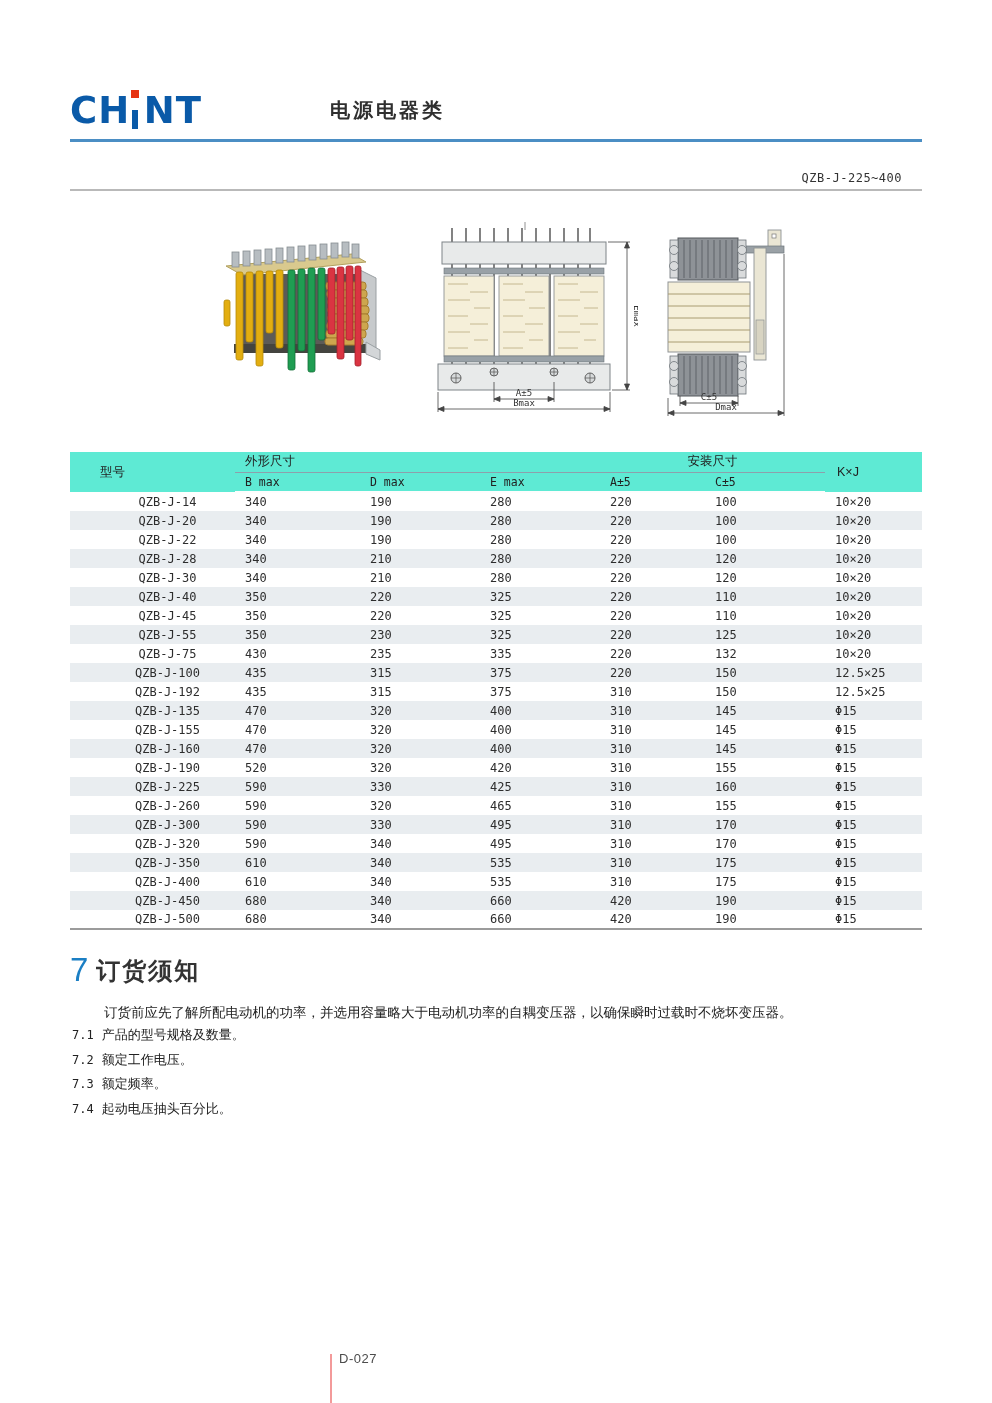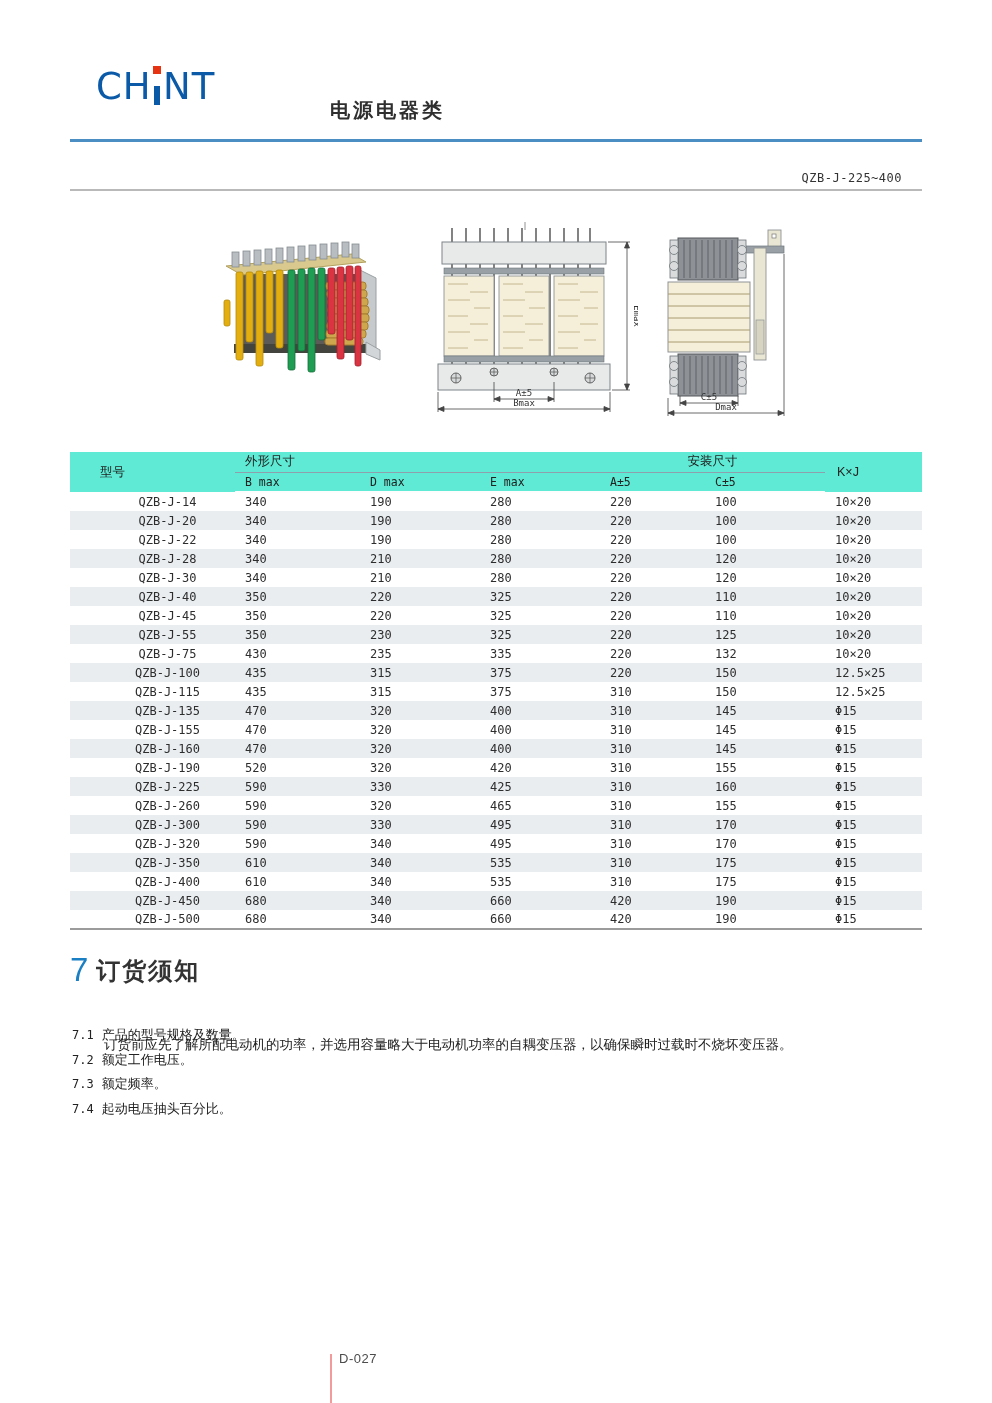--- a/index.html
+++ b/index.html
@@ -1,22 +1,22 @@
 <!DOCTYPE html>
 <html><head>
 <meta charset="utf-8">
 <style>
   * { margin:0; padding:0; box-sizing:border-box; }
   html,body { background:#fff; }
   body { font-family:"Liberation Sans","DejaVu Sans",sans-serif; color:#333; }
   .page { position:relative; width:992px; height:1403px; background:#ffffff; overflow:hidden; }
 
   
-  .logo { position:absolute; left:70px; top:68px; font-family:"DejaVu Sans",sans-serif;
-          font-weight:normal; font-size:37px; letter-spacing:1px; color:#0a5aa8; line-height:1;margin-left:26px; }
+  .logo { position:absolute; left:70px; top:92px; font-family:"DejaVu Sans",sans-serif;
+          font-weight:bold; font-size:37px; letter-spacing:1px; color:#0a5aa8; line-height:1; }
   .logo .logo-i { position:relative; color:transparent; }
   .logo .logo-i::before { content:""; position:absolute; left:2px; bottom:3px; width:6px; height:19px; background:#0a5aa8; }
   .logo .logo-i::after  { content:""; position:absolute; left:1px; top:1px;  width:8px; height:8px;  background:#e63312; }
   .category-title { position:absolute; left:330px; top:97px; font-size:20px; font-weight:bold;
           letter-spacing:3px; color:#2f2f2f; }
   .rule-blue { position:absolute; left:70px; top:139px; width:852px; height:3px; background:#4b8ec4; }
   .model-range { position:absolute; top:171px; right:90px; font-family:"DejaVu Sans Mono","Liberation Mono",monospace;
           font-size:12px; color:#333; letter-spacing:0.5px; }
   .rule-gray { position:absolute; left:70px; top:189px; width:852px; height:2px; background:#b9b9b9; }
 
@@ -48,21 +48,21 @@
   table.spec thead tr:last-child th { border-bottom:2px solid #fdfdfd; }
   table.spec tbody td { height:19px; padding-left:10px; vertical-align:middle; }
   table.spec tbody td.model-cell { padding-left:30px;text-align:center; }
   table.spec tbody tr:nth-child(even) { background:#e9edf0; }
   table.spec tbody tr:last-child td { border-bottom:2px solid #9b9b9b; }
 
   
   .section-head { position:absolute; left:70px; top:951px; }
   .section-num { font-size:33px; color:#1b7fc4; font-family:"Liberation Sans",sans-serif; font-weight:normal; vertical-align:-2px; }
   .section-title { font-size:24px; font-weight:bold; color:#333; letter-spacing:2px; margin-left:8px; }
-  .section-intro { position:absolute; left:104px; top:1003px; width:810px; font-size:13.5px; color:#222; line-height:1.5;margin-top:32px; }
+  .section-intro { position:absolute; left:104px; top:1003px; width:810px; font-size:13.5px; color:#222; line-height:1.5; }
   .ordering-items { position:absolute; left:72px; top:1026px; width:820px; }
   .order-item { height:24.5px; font-size:13px; color:#222; }
   .item-num { font-family:"DejaVu Sans Mono","Liberation Mono",monospace; font-size:12px; margin-right:8px; }
 
   
   .footer-rule { position:absolute; left:330px; top:1354px; width:2px; height:49px; background:#f39a9a; }
   .footer-page { position:absolute; left:339px; top:1351px; font-size:13px; color:#4c4c4c; letter-spacing:0.5px; }
 </style>
 </head>
 <body>
@@ -370,21 +370,21 @@
           <tr>
             <td class="model-cell">QZB-J-100</td>
             <td>435</td>
             <td>315</td>
             <td>375</td>
             <td>220</td>
             <td>150</td>
             <td>12.5×25</td>
           </tr>
           <tr>
-            <td class="model-cell">QZB-J-115</td>
+            <td class="model-cell">QZB-J-192</td>
             <td>435</td>
             <td>315</td>
             <td>375</td>
             <td>310</td>
             <td>150</td>
             <td>12.5×25</td>
           </tr>
           <tr>
             <td class="model-cell">QZB-J-135</td>
             <td>470</td>

